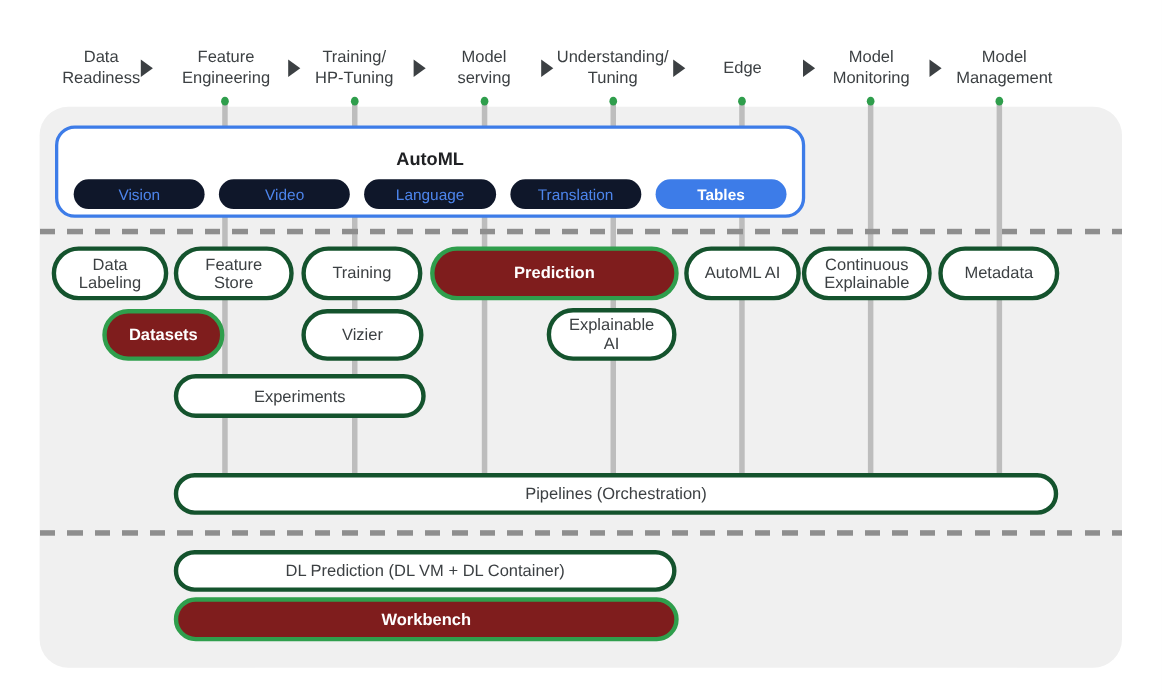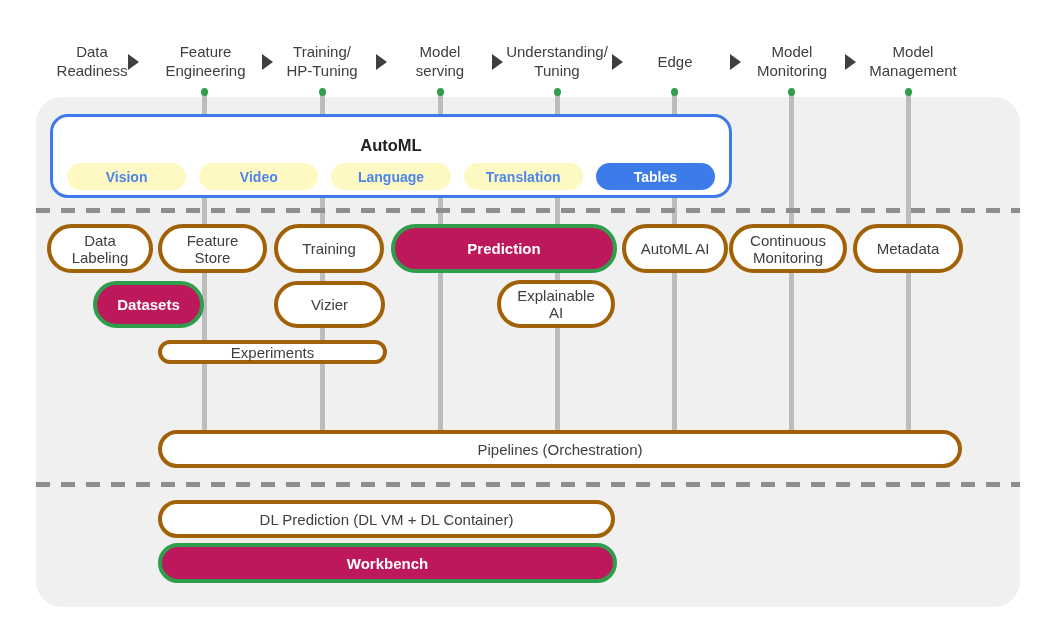--- a/index.html
+++ b/index.html
@@ -28,43 +28,43 @@
   #dash-bottom{top:482px;}
   
   .automl{
     position:absolute;left:50px;top:114px;width:682px;height:84px;box-sizing:border-box;
     background:#ffffff;border:3px solid #3D7CE8;border-radius:18px;z-index:3;
     display:flex;flex-direction:column;
   }
   .automl-title{font-size:16.5px;font-weight:bold;color:#202124;text-align:center;margin-top:19px;}
   .automl-pills{display:flex;gap:13px;padding:8px 14px 0 14px;}
   .apill{
-    flex:1;height:27px;border-radius:14px;background:#fef9c3;color:#4D85EC;
-    display:flex;align-items:center;justify-content:center;font-size:14px;font-weight:bold;
+    flex:1;height:27px;border-radius:14px;background:#0f172a;color:#4D85EC;
+    display:flex;align-items:center;justify-content:center;font-size:14px;
   }
   .apill.active{background:#3D7CE8;color:#ffffff;font-weight:bold;}
   
   .pill{
     position:absolute;box-sizing:border-box;z-index:3;
     display:flex;align-items:center;justify-content:center;text-align:center;
-    background:#ffffff;border:4px solid #a16207;border-radius:999px;
+    background:#ffffff;border:4px solid #14532d;border-radius:999px;
     font-size:15px;line-height:17px;color:#3C4043;padding:0 10px;
   }
-  .pill.solid{background:#be185d;border-color:#2F9E4C;color:#ffffff;font-weight:bold;}
+  .pill.solid{background:#7f1d1d;border-color:#2F9E4C;color:#ffffff;font-weight:bold;}
   #data-labeling{left:47px;top:224px;width:106px;height:49px;}
   #feature-store{left:158px;top:224px;width:109px;height:49px;}
   #training{left:274px;top:224px;width:110px;height:49px;}
   #prediction{left:391px;top:224px;width:226px;height:49px;}
   #hybrid-ai{left:622px;top:224px;width:106px;height:49px;}
   #continuous-monitoring{left:729px;top:224px;width:118px;height:49px;}
   #metadata{left:853px;top:224px;width:110px;height:49px;}
   #datasets{left:93px;top:281px;width:111px;height:47px;}
   #vizier{left:274px;top:281px;width:111px;height:47px;}
   #explainable-ai{left:497px;top:280px;width:118px;height:48px;}
-  #experiments{left:158px;top:340px;width:229px;height:24px;}
+  #experiments{left:158px;top:340px;width:229px;height:40px;}
   #ai-accelerators{left:276px;top:384px;width:109px;height:39px;padding:0 4px;line-height:16px;}
   #pipelines{left:158px;top:430px;width:804px;height:38px;}
   #dl-environment{left:158px;top:500px;width:457px;height:38px;}
   #workbench{left:158px;top:543px;width:459px;height:40px;}
 </style>
 </head>
 <body>
 
 <div class="canvas">
 
@@ -114,21 +114,21 @@
       <div class="apill">Translation</div>
       <div class="apill active">Tables</div>
     </div>
   </div>
 
   <div class="pill" id="data-labeling">Data Labeling</div>
   <div class="pill" id="feature-store">Feature Store</div>
   <div class="pill" id="training">Training</div>
   <div class="pill solid" id="prediction">Prediction</div>
   <div class="pill" id="hybrid-ai">AutoML AI</div>
-  <div class="pill" id="continuous-monitoring">Continuous Monitoring</div>
+  <div class="pill" id="continuous-monitoring">Continuous Explainable</div>
   <div class="pill" id="metadata">Metadata</div>
   <div class="pill solid" id="datasets">Datasets</div>
   <div class="pill" id="vizier">Vizier</div>
   <div class="pill" id="explainable-ai">Explainable AI</div>
   <div class="pill" id="experiments">Experiments</div>
   <div class="pill" id="pipelines">Pipelines (Orchestration)</div>
   <div class="pill" id="dl-environment">DL Prediction (DL VM + DL Container)</div>
   <div class="pill solid" id="workbench">Workbench</div>
 
 </div>

